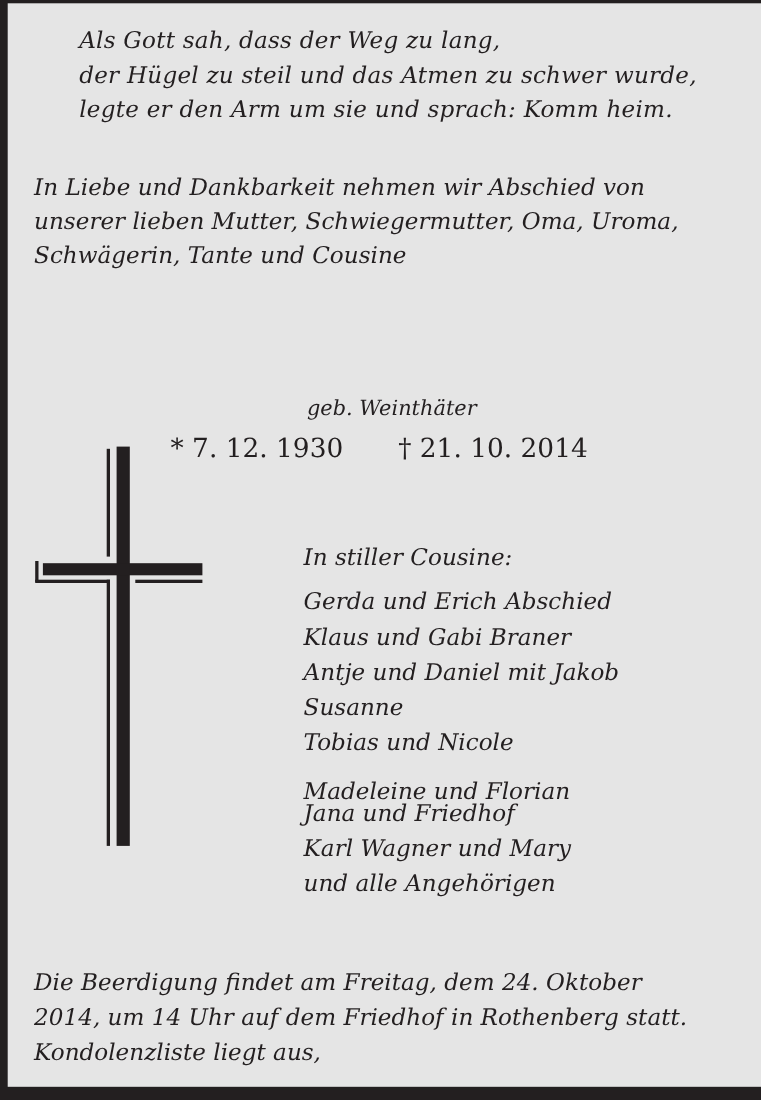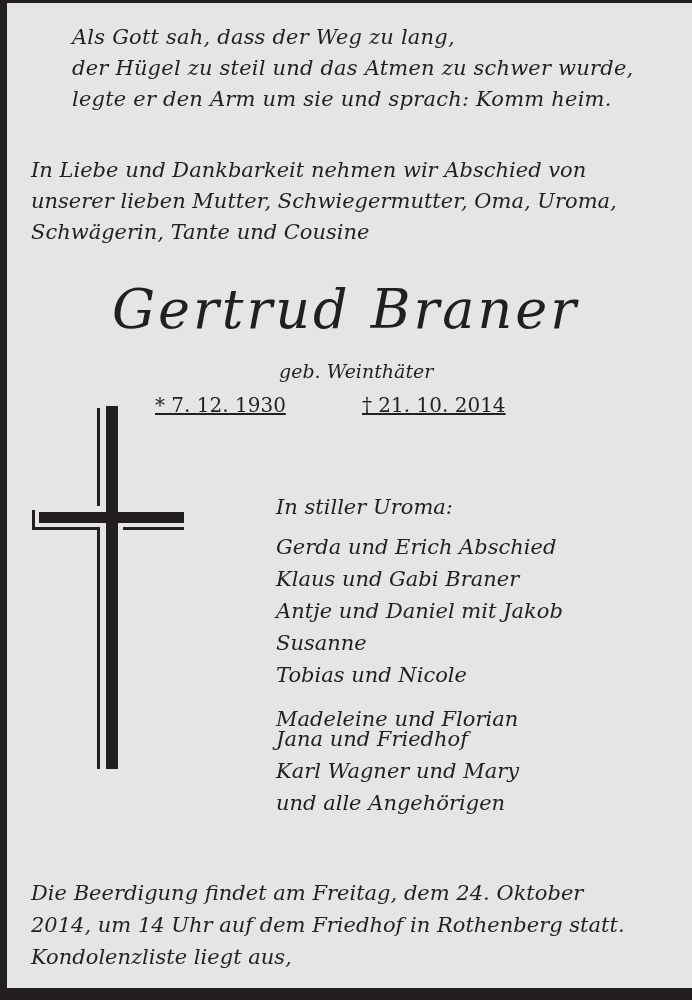--- a/index.html
+++ b/index.html
@@ -43,22 +43,21 @@
       left: 0;
       width: 677px;
       text-align: center;
     }
     .maiden {
       font-size: 19px;
     }
     .dates {
       font-style: normal;
       font-family: "DejaVu Serif", serif;
-      font-size: 20px;
-      text-decoration: underline;
+      font-size: 24px;
     }
     .mourners-title, .mourner {
       font-size: 21px;
     }
     .footer {
       font-size: 21px;
     }
     .cross {
       position: absolute;
       left: 0;
@@ -79,21 +78,20 @@
     <p class="t poem" style="left:65px; top:53px;">der Hügel zu steil und das Atmen zu schwer wurde,</p>
     <p class="t poem" style="left:65px; top:84px;">legte er den Arm um sie und sprach: Komm heim.</p>
   </div>
 
   <div>
     <p class="t intro" style="left:24px; top:155px;">In Liebe und Dankbarkeit nehmen wir Abschied von</p>
     <p class="t intro" style="left:24px; top:186px;">unserer lieben Mutter, Schwiegermutter, Oma, Uroma,</p>
     <p class="t intro" style="left:24px; top:217px;">Schwägerin, Tante und Cousine</p>
   </div>
 
-  <h1 class="t name" style="top:275px;">Gertrud Braner</h1>
   <p class="t maiden" style="left:248px; top:357px;margin-left:24px;">geb. Weinthäter</p>
 
   <p class="t dates" style="left:148px; top:390px;">* 7. 12. 1930</p>
   <p class="t dates" style="left:355px; top:390px;">† 21. 10. 2014</p>
 
   <div class="cross">
 
     <div class="bar" style="left:99px; top:403px; width:12px; height:363px;"></div>
 
     <div class="bar" style="left:32px; top:509px; width:145px; height:11px;"></div>
@@ -103,21 +101,21 @@
     <div class="bar" style="left:25px; top:507px; width:3px; height:19px;"></div>
 
     <div class="bar" style="left:25px; top:524px; width:68px; height:3px;"></div>
 
     <div class="bar" style="left:90px; top:524px; width:3px; height:242px;"></div>
 
     <div class="bar" style="left:116px; top:524px; width:61px; height:3px;"></div>
   </div>
 
   <div>
-    <p class="t mourners-title" style="left:269px; top:492px;">In stiller Uroma:</p>
+    <p class="t mourners-title" style="left:269px; top:492px;">In stiller Cousine:</p>
     <p class="t mourner" style="left:269px; top:532px;">Gerda und Erich Abschied</p>
     <p class="t mourner" style="left:269px; top:564px;">Klaus und Gabi Braner</p>
     <p class="t mourner" style="left:269px; top:596px;">Antje und Daniel mit Jakob</p>
     <p class="t mourner" style="left:269px; top:628px;">Susanne</p>
     <p class="t mourner" style="left:269px; top:660px;">Tobias und Nicole</p>
     <p class="t mourner" style="left:269px; top:692px;margin-top:12px;">Madeleine und Florian</p>
     <p class="t mourner" style="left:269px; top:724px;">Jana und Friedhof</p>
     <p class="t mourner" style="left:269px; top:756px;">Karl Wagner und Mary</p>
     <p class="t mourner" style="left:269px; top:788px;">und alle Angehörigen</p>
   </div>

